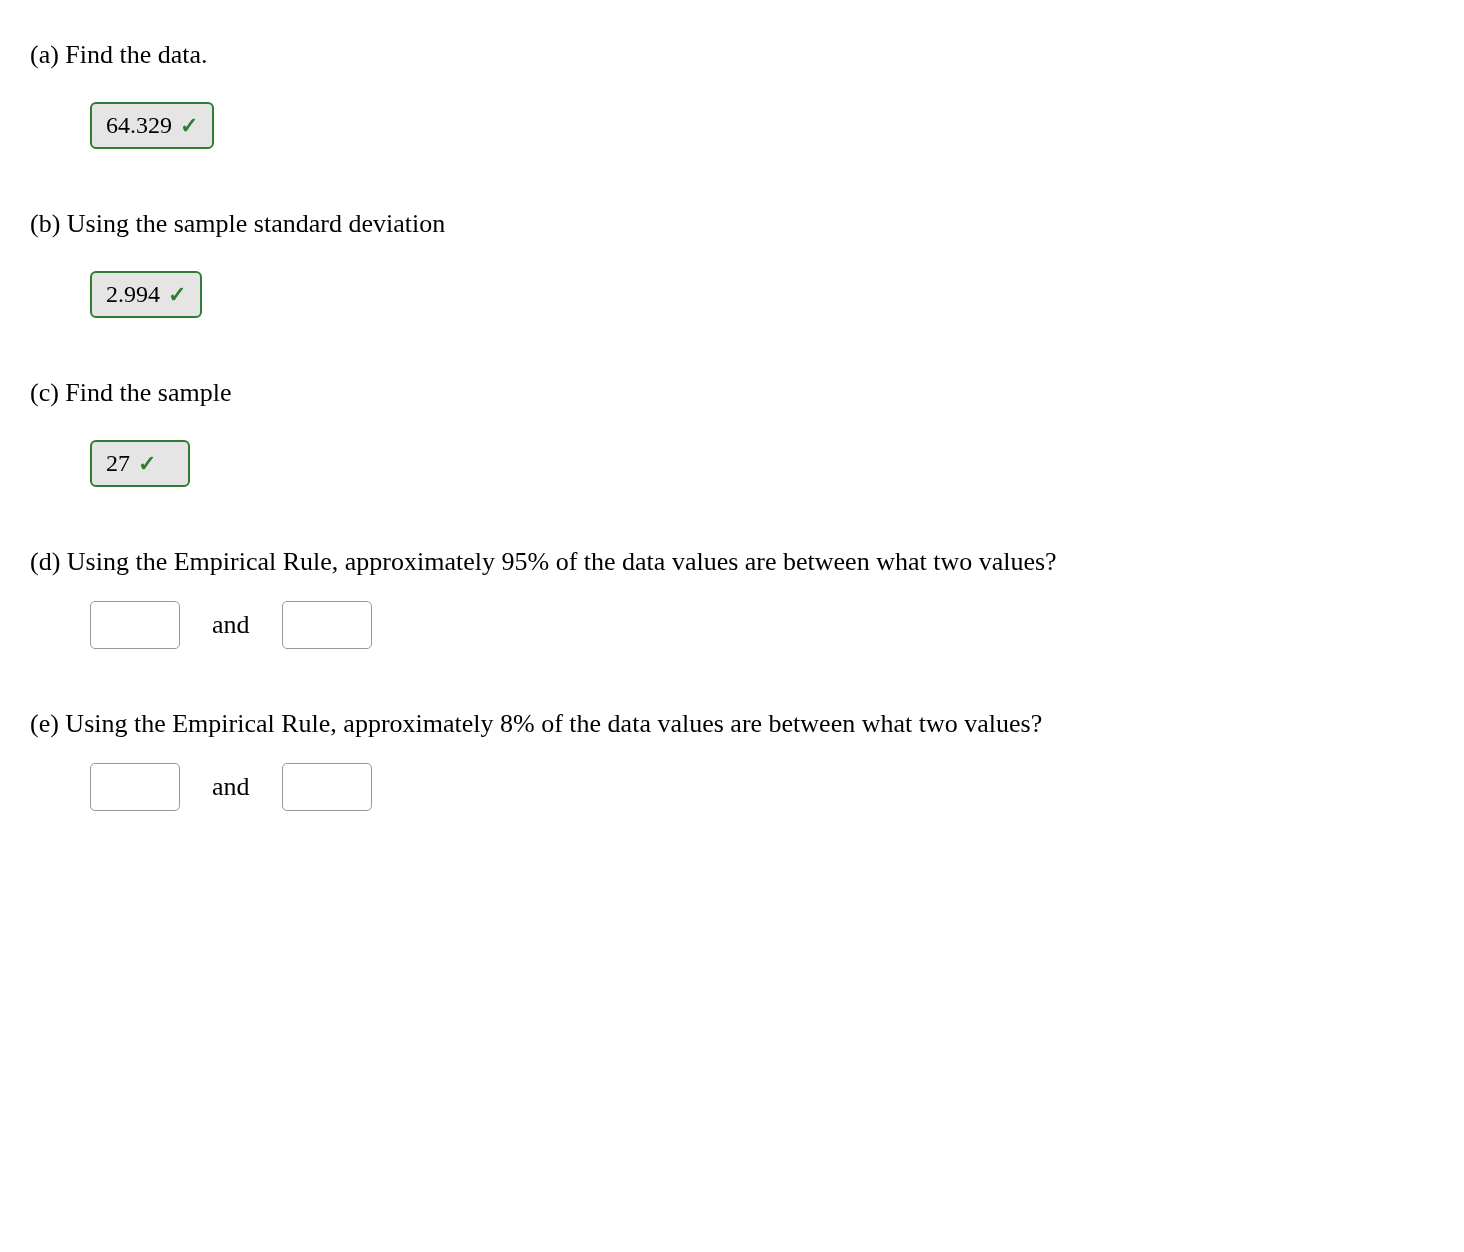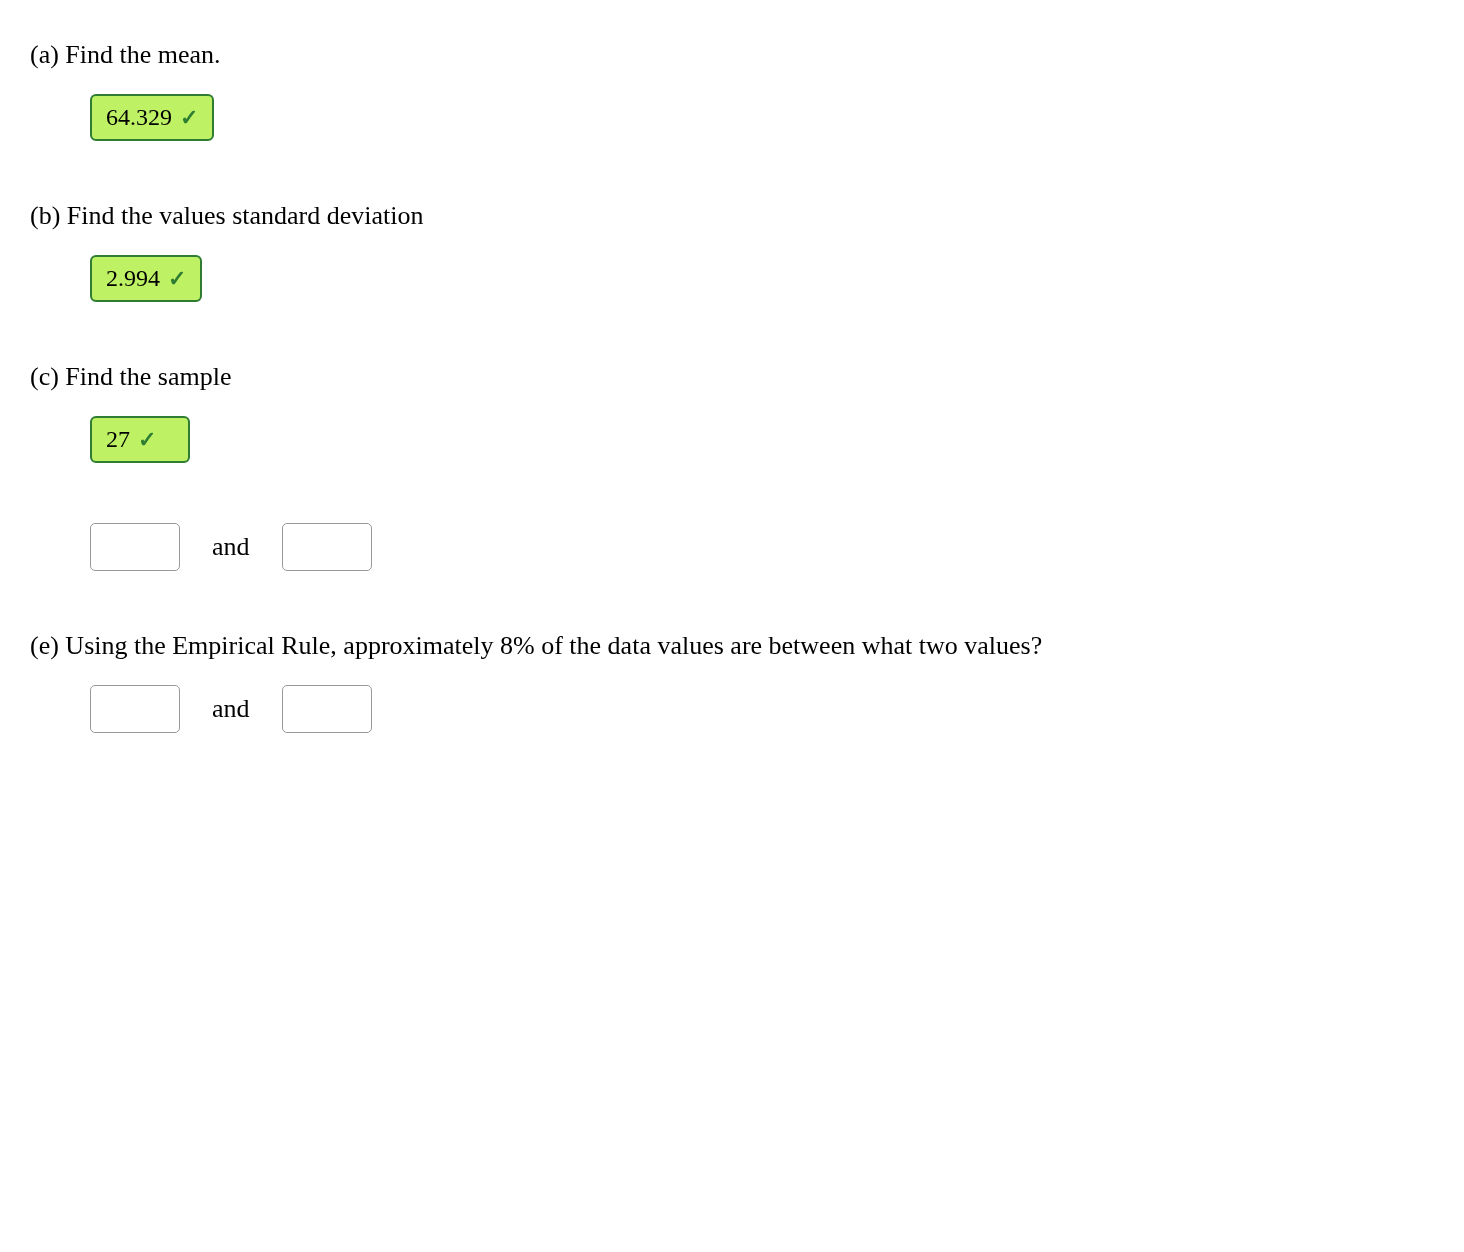--- a/index.html
+++ b/index.html
@@ -32,25 +32,26 @@
       gap: 12px;
     }
 
     .answer-input {
       border: 2px solid #2e7d32;
       border-radius: 6px;
       padding: 8px 14px;
       font-size: 24px;
       font-family: Georgia, 'Times New Roman', serif;
       color: #000;
-      background: #bef264;
+      background: #e5e5e5;
       min-width: 100px;
       display: flex;
       align-items: center;
       gap: 8px;
+      margin-top: 8px;
     }
 
     .check-icon {
       color: #2e7d32;
       font-size: 22px;
       font-weight: bold;
     }
 
     .and-label {
       font-size: 26px;
@@ -65,50 +66,51 @@
       font-size: 22px;
       font-family: Georgia, 'Times New Roman', serif;
       padding: 6px 10px;
       background: #fff;
     }
   </style>
 </head>
 <body>
 
 <div class="question-block">
-  <div class="question-label">(a) Find the mean.</div>
+  <div class="question-label">(a) Find the data.</div>
   <div class="answer-row">
     <div class="answer-input">
       <span>64.329</span>
       <span class="check-icon">✓</span>
     </div>
   </div>
 </div>
 
 <div class="question-block">
-  <div class="question-label">(b) Find the values standard deviation</div>
+  <div class="question-label">(b) Using the sample standard deviation</div>
   <div class="answer-row">
     <div class="answer-input">
       <span>2.994</span>
       <span class="check-icon">✓</span>
     </div>
   </div>
 </div>
 
 <div class="question-block">
   <div class="question-label">(c) Find the sample</div>
   <div class="answer-row">
     <div class="answer-input">
       <span>27</span>
       <span class="check-icon">✓</span>
     </div>
   </div>
 </div>
 
 <div class="question-block">
+  <div class="question-label">(d) Using the Empirical Rule, approximately 95% of the data values are between what two values?</div>
   <div class="answer-row">
     <input class="input-field" type="text" value="" style="">
     <span class="and-label">and</span>
     <input class="input-field" type="text" value="" style="">
   </div>
 </div>
 
 <div class="question-block">
   <div class="question-label">(e) Using the Empirical Rule, approximately 8% of the data values are between what two values?</div>
   <div class="answer-row">

